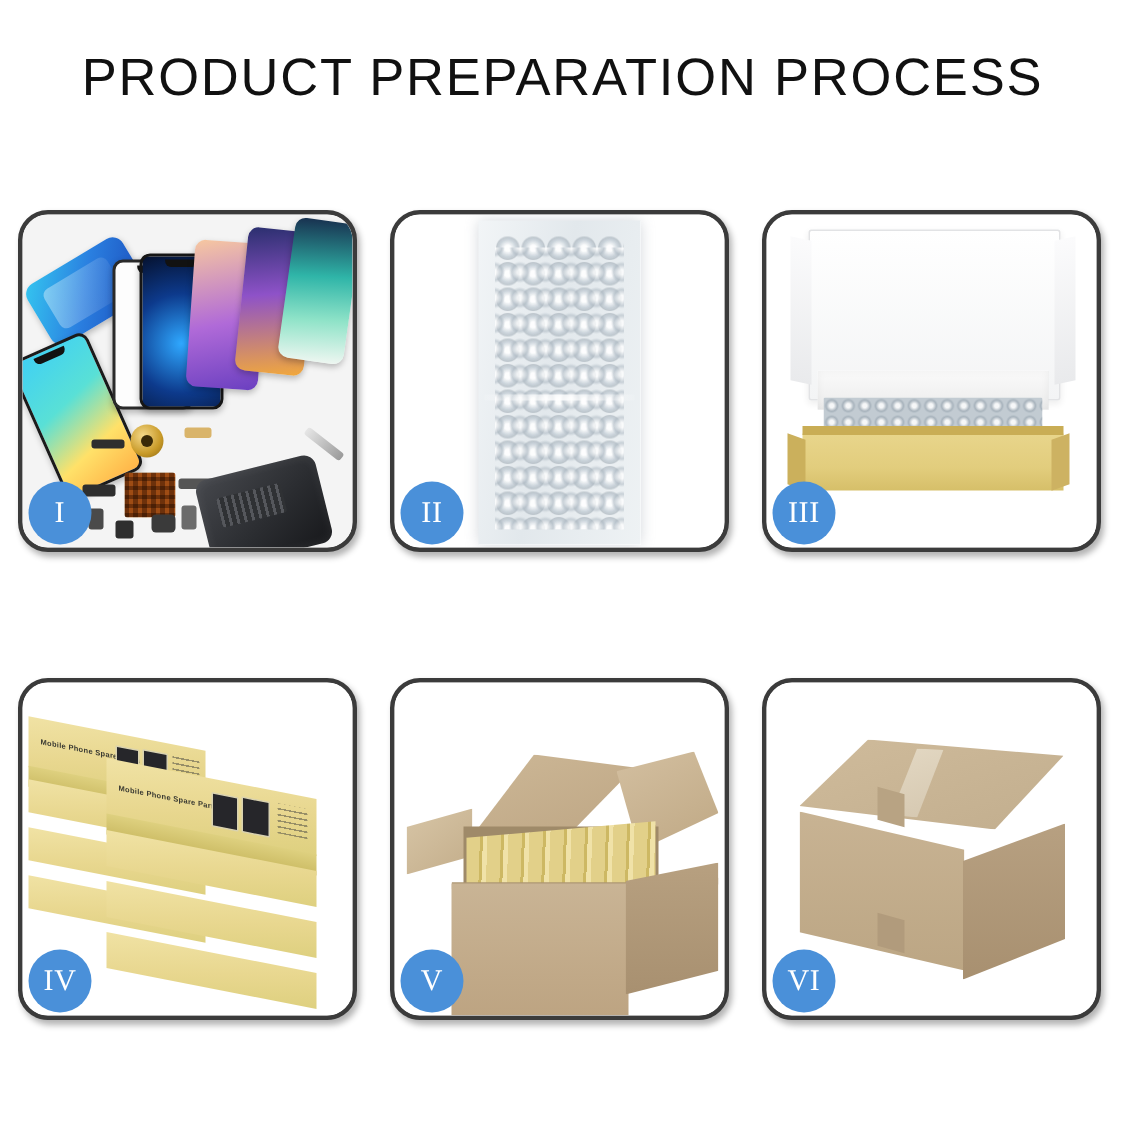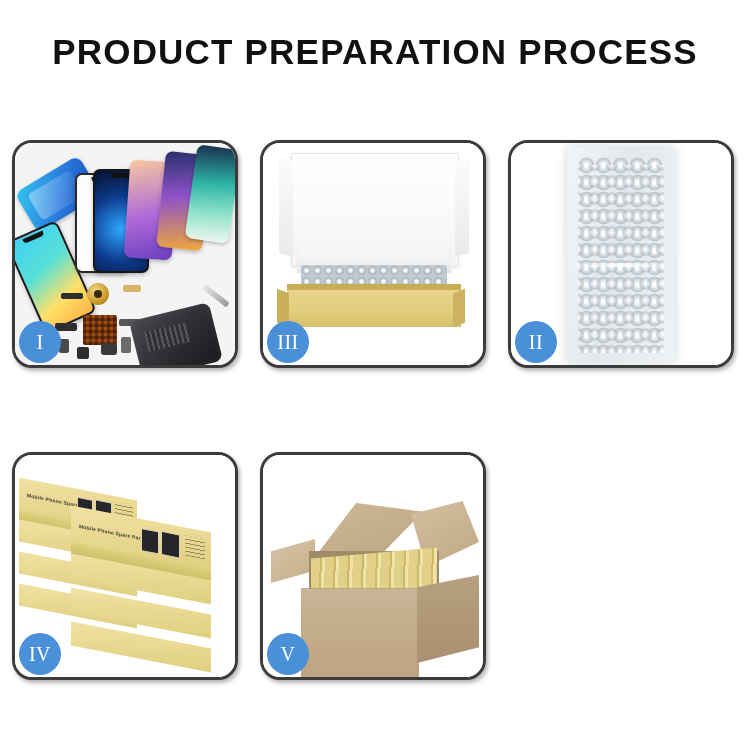--- a/index.html
+++ b/index.html
@@ -7,21 +7,21 @@
     width:750px;height:750px;
     background:#ffffff;
     font-family:"Liberation Sans","DejaVu Sans",sans-serif;
     overflow:hidden;
   }
   .page{position:relative;width:750px;height:750px;}
 
   
   .header{text-align:center;padding-top:34px;}
   .title{
-    font-size:35px;font-weight:700;color:#111111;
+    font-size:35px;font-weight:400;color:#111111;
     letter-spacing:1.2px;line-height:1.05;
     font-family:"Liberation Sans","DejaVu Sans",sans-serif;
   }
   .subtitle{
     margin-top:11px;font-size:14.5px;color:#1a1a1a;
     letter-spacing:.15px;font-weight:400;
   }
 
   
   .grid{
@@ -249,40 +249,40 @@
         <div class="prt" style="left:86px;top:200px;width:16px;height:12px;background:#3a3a3a;border-radius:3px;"></div>
         <div class="prt" style="left:106px;top:194px;width:10px;height:16px;background:#6b6b6b;"></div>
         <div class="prt" style="left:104px;top:176px;width:26px;height:7px;background:#555;"></div>
         <div class="backpl"></div>
         <div class="tweez"></div>
       </div>
       <div class="badge">I</div>
     </div>
 
     <div class="panel">
+      <div class="stage p2">
+        <div class="wrapsheet"></div>
+        <div class="bubbles"></div>
+        <div class="bubbles2"></div>
+        <div class="seam"></div>
+      </div>
+      <div class="badge">II</div>
+    </div>
+
+    <div class="panel">
       <div class="stage p3">
         <div class="lid"></div>
         <div class="lidL"></div>
         <div class="lidR"></div>
         <div class="foam"></div>
         <div class="bbin"></div>
         <div class="boxbody"></div>
         <div class="boxlip"></div>
       </div>
       <div class="badge">III</div>
-    </div>
-
-    <div class="panel">
-      <div class="stage p2">
-        <div class="wrapsheet"></div>
-        <div class="bubbles"></div>
-        <div class="bubbles2"></div>
-        <div class="seam"></div>
-      </div>
-      <div class="badge">II</div>
     </div>
 
     <div class="panel">
       <div class="stage p4">
 
         <div class="sb" style="left:4px;top:34px;width:118px;height:34px;transform:skewY(11deg);">
           <div class="top"></div>
           <div class="front"></div>
           <div class="lbl" style="left:8px;top:13px;">Mobile Phone Spare Parts</div>
           <div class="chipimg" style="left:58px;top:8px;width:14px;height:18px;"></div>
@@ -327,15 +327,26 @@
         <div class="c5-flapL"></div>
         <div class="c5-inner"></div>
         <div class="c5-goods"></div>
         <div class="c5-rim"></div>
         <div class="c5-front"></div>
         <div class="c5-side"></div>
       </div>
       <div class="badge">V</div>
     </div>
 
+    <div class="panel">
+      <div class="stage p6">
+        <div class="c6-top"></div>
+        <div class="c6-tape"></div>
+        <div class="c6-left"></div>
+        <div class="c6-right"></div>
+        <div class="c6-seamT"></div>
+        <div class="c6-seamB"></div>
+      </div>
+      <div class="badge">VI</div>
+    </div>
 
   </div>
 </div>
 
 </body></html>

